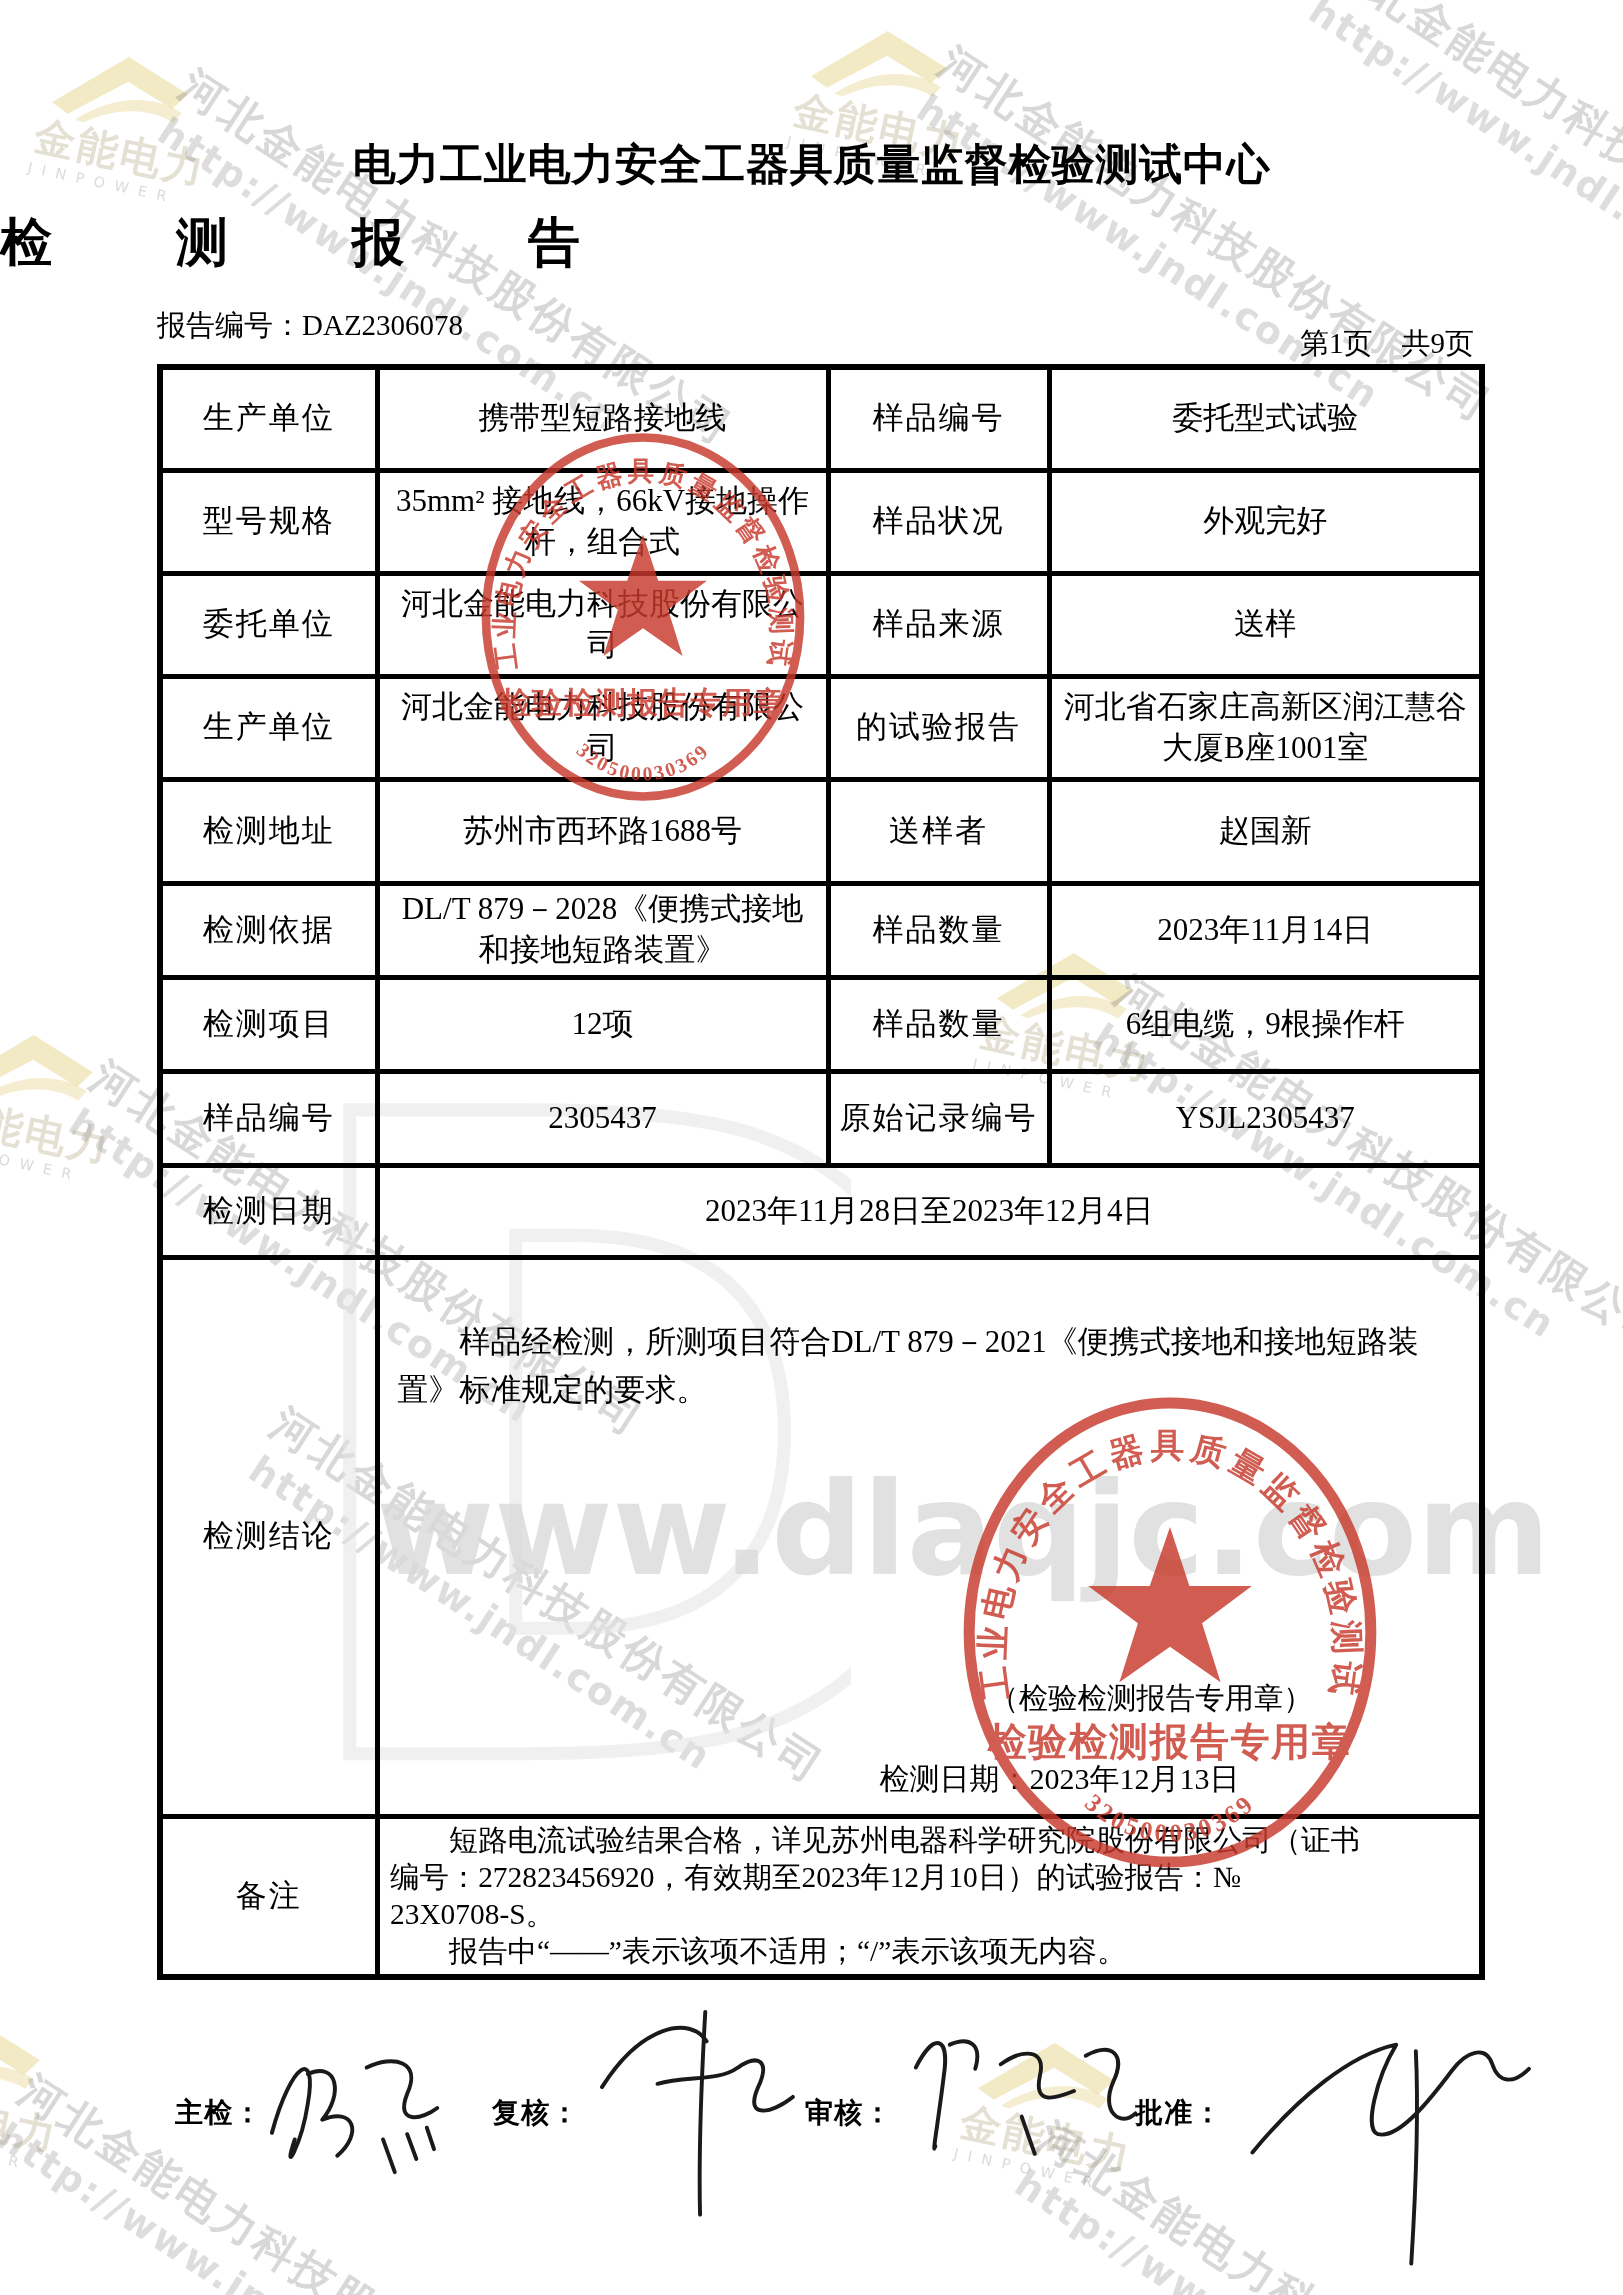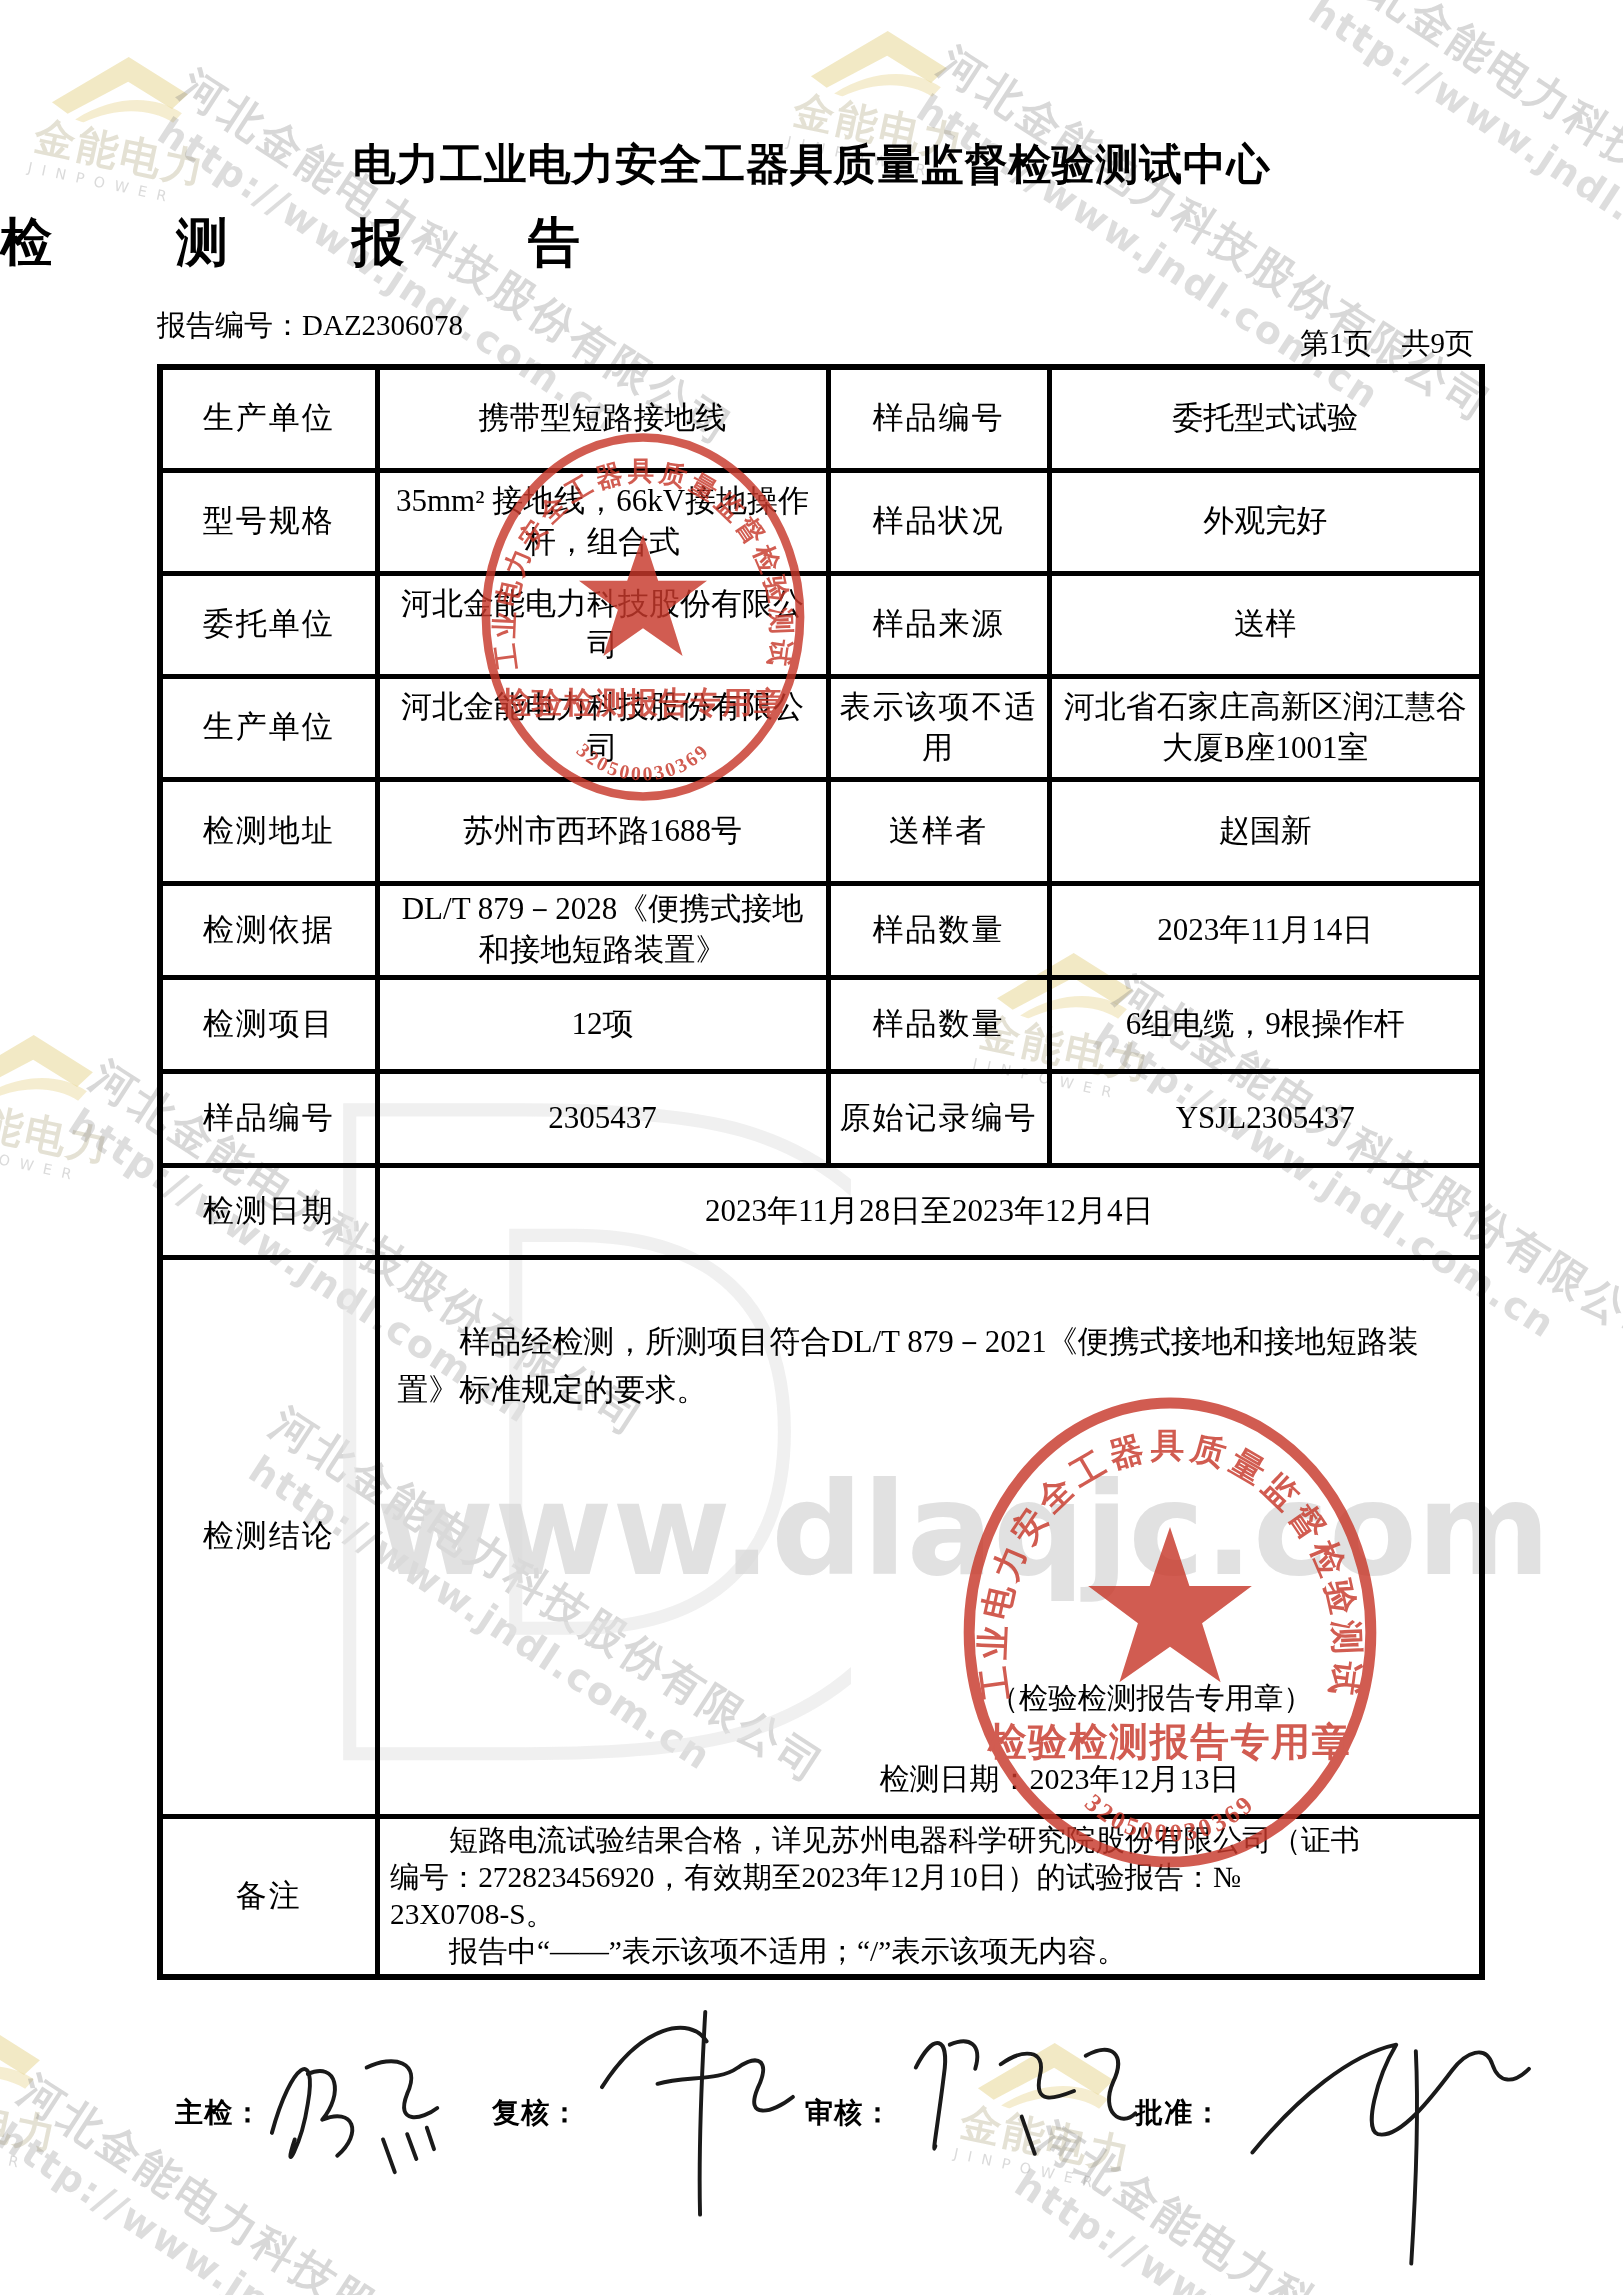--- a/index.html
+++ b/index.html
@@ -198,21 +198,21 @@
     </tr>
     <tr style="height:103px">
       <td class="lab">委托单位</td>
       <td>河北金能电力科技股份有限公司</td>
       <td class="lab">样品来源</td>
       <td>送样</td>
     </tr>
     <tr style="height:103px">
       <td class="lab">生产单位</td>
       <td>河北金能电力科技股份有限公司</td>
-      <td class="lab">表示该项不适用</td>
+      <td class="lab">的试验报告</td>
       <td>河北省石家庄高新区润江慧谷大厦B座1001室</td>
     </tr>
     <tr style="height:104px">
       <td class="lab">检测地址</td>
       <td>苏州市西环路1688号</td>
       <td class="lab">送样者</td>
       <td>赵国新</td>
     </tr>
     <tr style="height:94px">
       <td class="lab">检测依据</td>

